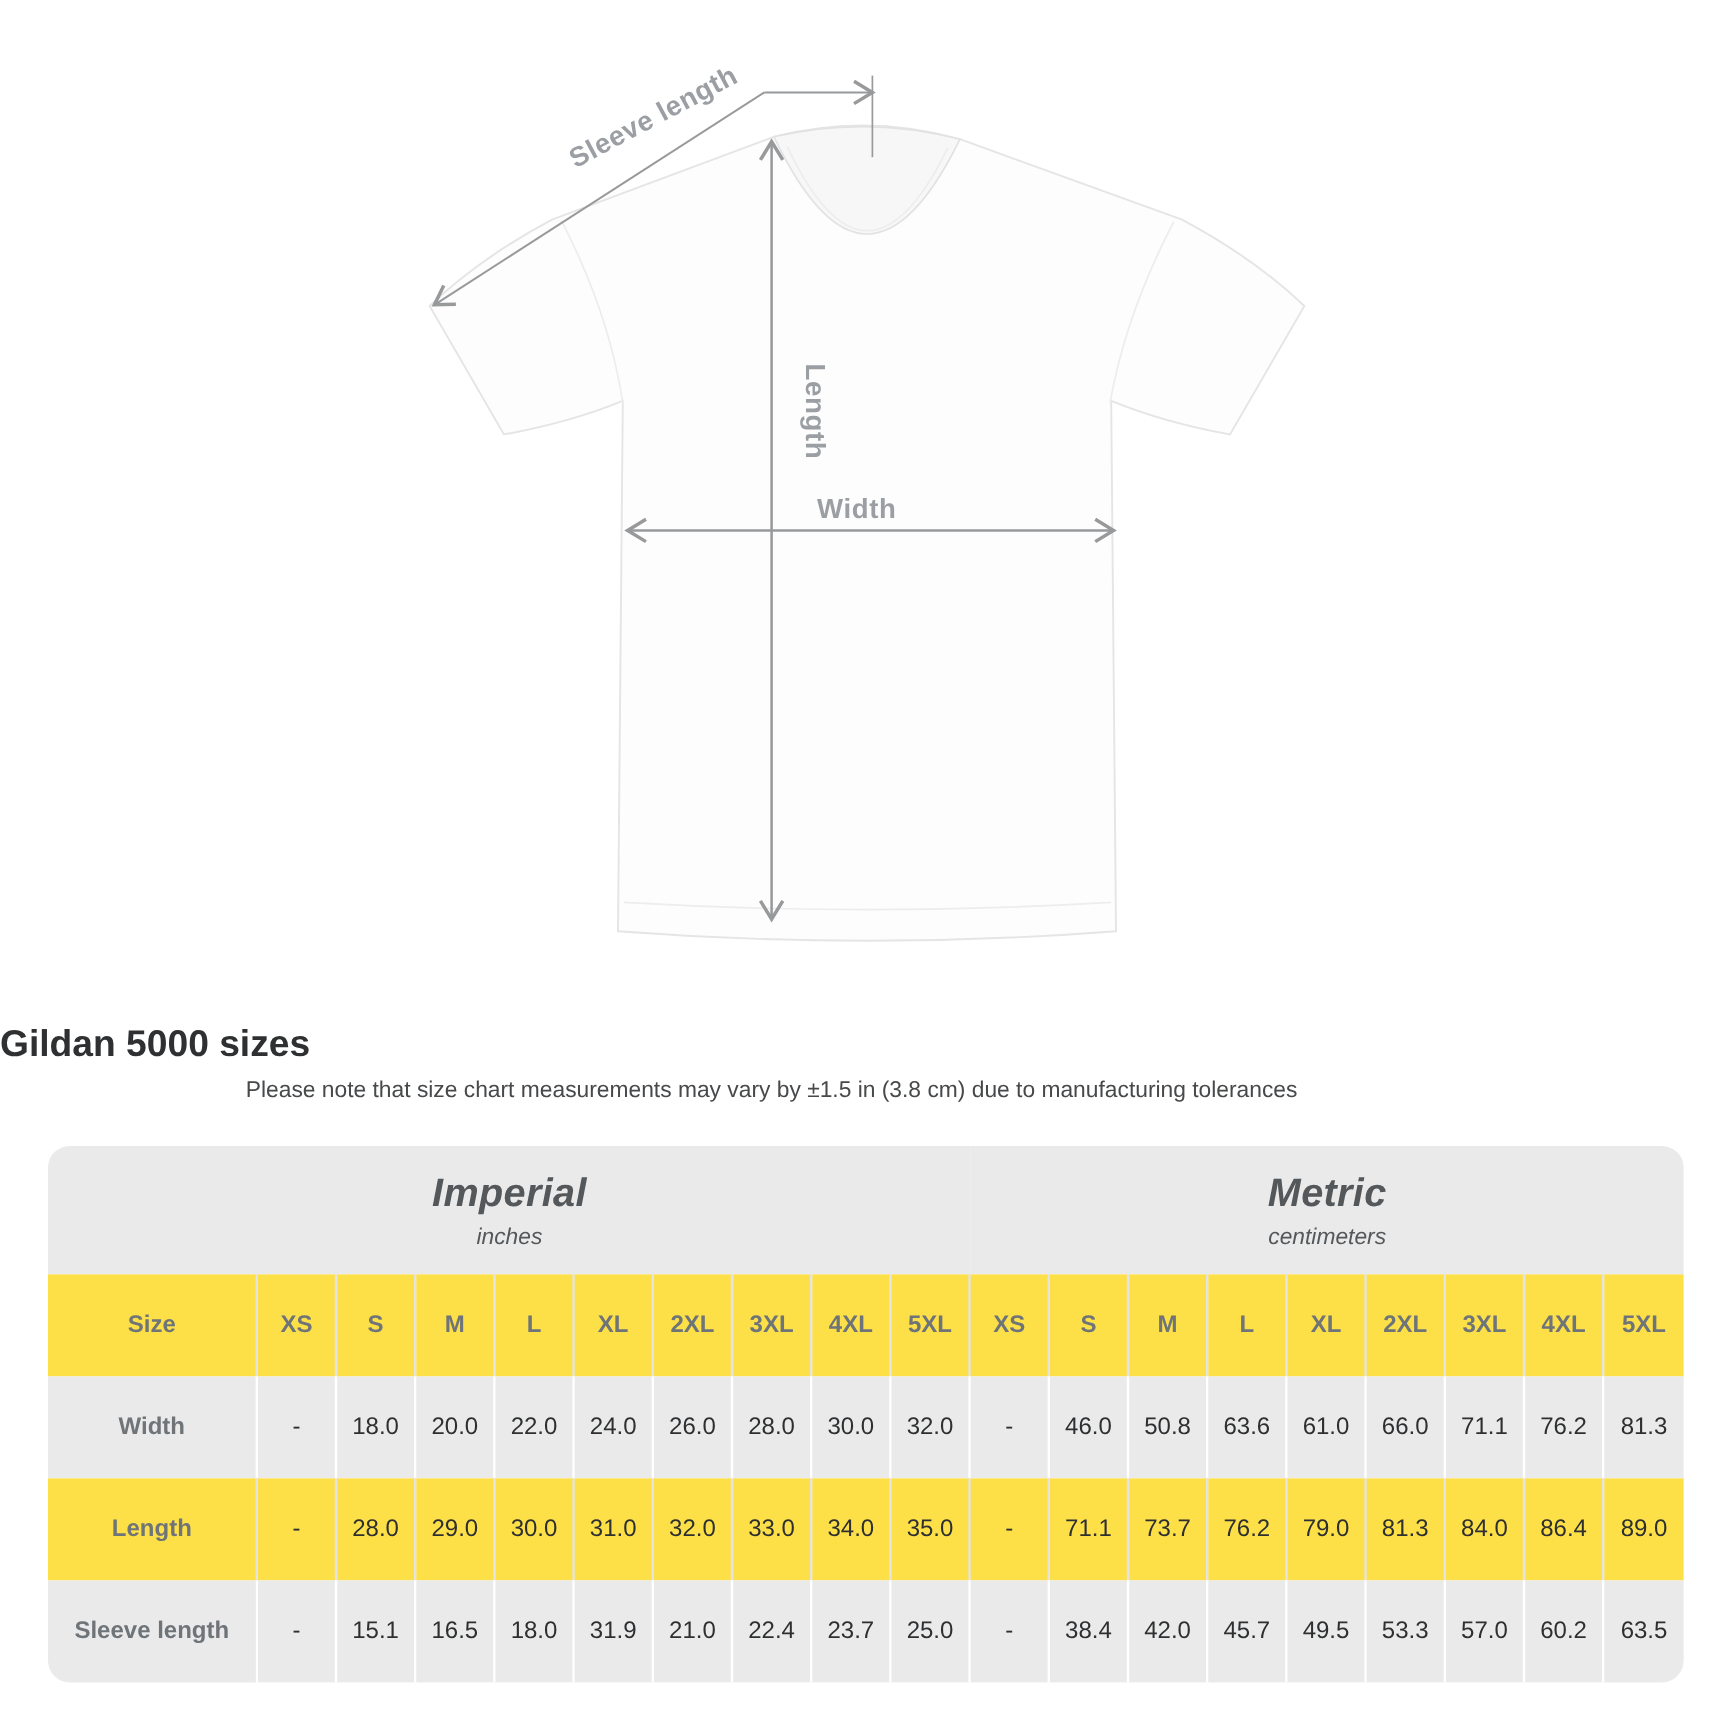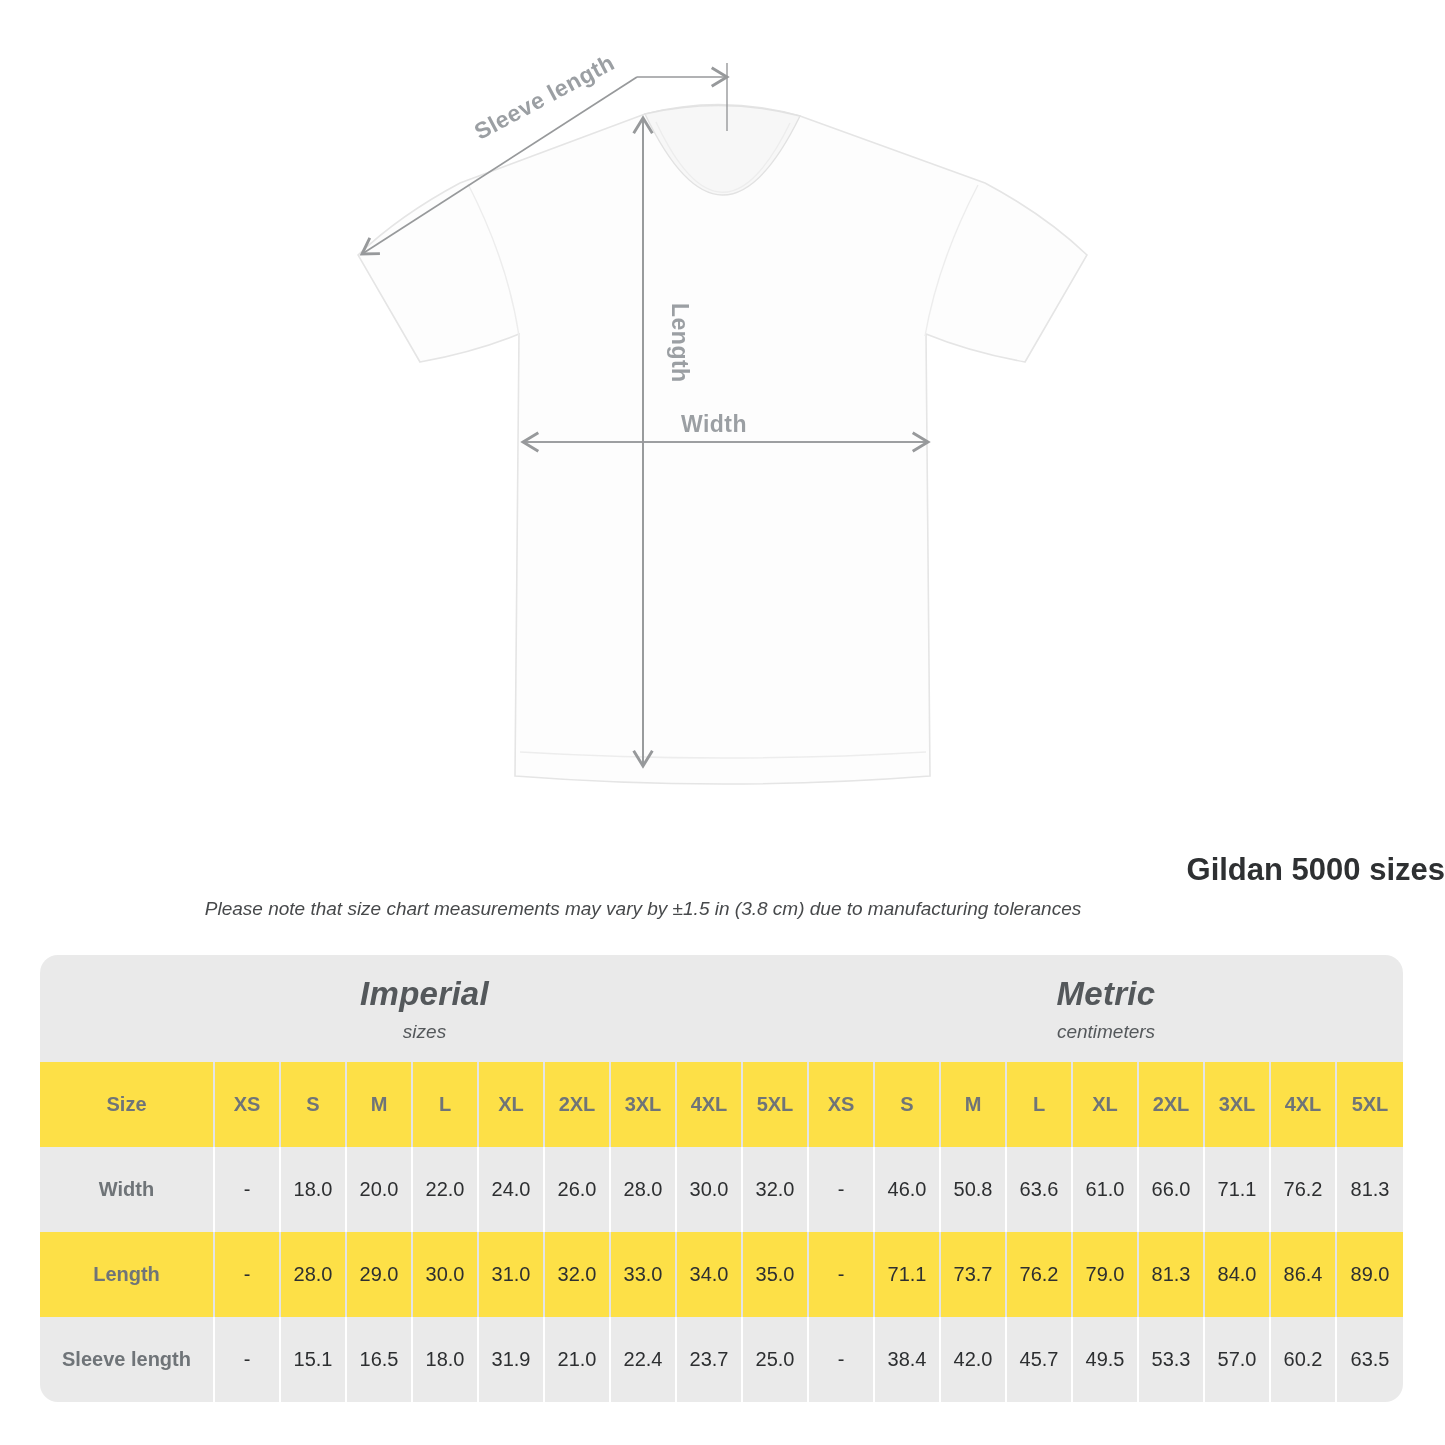--- a/index.html
+++ b/index.html
@@ -14,25 +14,25 @@
   #diagram{position:absolute;left:0;top:0;}
   .shirt-body{fill:#fdfdfd;stroke:#e5e5e5;stroke-width:1.6;}
   .shirt-seam{fill:none;stroke:#ededed;stroke-width:1.4;}
   .collar-open{fill:#f7f7f7;stroke:#e2e2e2;stroke-width:1.4;}
   .dim{fill:none;stroke:#97999b;stroke-width:1.7;}
   .tick{fill:none;stroke:#97999b;stroke-width:1.4;}
   .dim-label{font-family:"Liberation Sans",sans-serif;font-size:23px;font-weight:bold;fill:#9b9fa3;letter-spacing:.5px;}
   
   .chart-title{
     position:absolute;left:0;top:852px;width:1445px;
-    text-align:right;font-size:31px;font-weight:bold;color:#2e3032;margin:0;
+    text-align:left;font-size:31px;font-weight:bold;color:#2e3032;margin:0;
   }
   .chart-subtitle{
     position:absolute;left:0;top:898px;width:1286px;
-    text-align:center;font-style:italic;font-size:19px;color:#47494b;margin:0;
+    text-align:center;font-size:19px;color:#47494b;margin:0;
   }
   
   #size-table{
     position:absolute;left:40px;top:955px;
     display:grid;
     grid-template-columns:175px repeat(18,66px);
   }
   .band{
     background:#eaeaea;height:107px;
     display:flex;flex-direction:column;align-items:center;justify-content:center;gap:8px;
@@ -106,21 +106,21 @@
     <text class="dim-label" text-anchor="middle" x="714" y="432">Width</text>
   </svg>
 
   <h1 class="chart-title">Gildan 5000 sizes</h1>
   <p class="chart-subtitle">Please note that size chart measurements may vary by ±1.5 in (3.8 cm) due to manufacturing tolerances</p>
 
   <div id="size-table">
 
     <div class="band first">
       <span class="band-title">Imperial</span>
-      <span class="band-sub">sizes</span>
+      <span class="band-sub">inches</span>
     </div>
     <div class="band last">
       <span class="band-title">Metric</span>
       <span class="band-sub">centimeters</span>
     </div>
 
     <div class="cell wrow hd">Size</div>
     <div class="cell wrow hd">XS</div>
     <div class="cell wrow hd">S</div>
     <div class="cell wrow hd">M</div>

